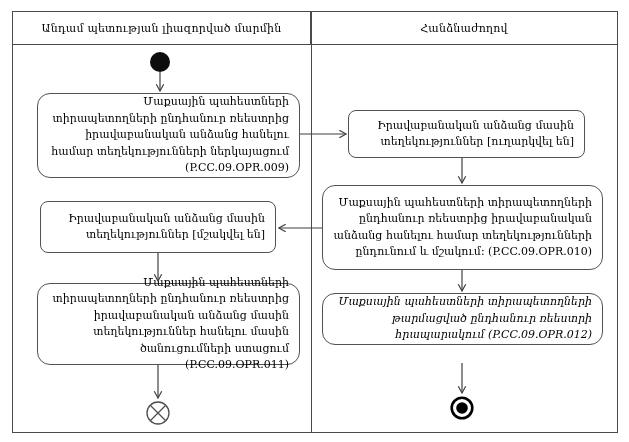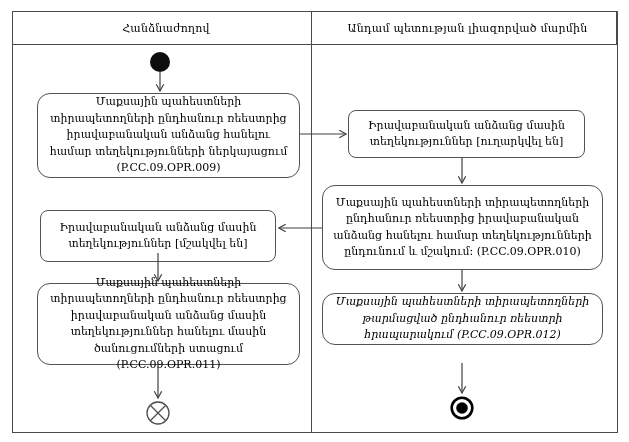--- a/index.html
+++ b/index.html
@@ -21,21 +21,21 @@
     font-size:11px;letter-spacing:0.2px;
   }
   .lane-header.lane1{width:298px;border-right:1px solid #4a4a4a;box-sizing:border-box;}
   .lane-header.lane2{flex:1;}
   .lane-divider{
     position:absolute;left:298px;top:0;bottom:0;width:1px;background:#4a4a4a;
   }
   .node{
     position:absolute;background:#fff;border:1px solid #525252;
     display:flex;align-items:center;justify-content:center;
-    text-align:center;font-size:11px;line-height:1.5;
+    text-align:right;font-size:11px;line-height:1.5;
     padding:3px 10px;box-sizing:border-box;z-index:2;
   }
   .activity{border-radius:13px;}
   .object-node{border-radius:8px;}
   .start-node{
     position:absolute;left:150px;top:52px;width:20px;height:20px;
     border-radius:50%;background:#0d0d0d;z-index:2;
   }
   .final-wrap{position:absolute;z-index:2;}
   svg.arrows{
@@ -43,35 +43,35 @@
     z-index:3;pointer-events:none;
   }
 </style>
 </head>
 <body>
 
 <div class="stage">
 
   <div class="frame">
     <div class="header-row">
+      <div class="lane-header lane1">Անդամ պետության լիազորված մարմին</div>
       <div class="lane-header lane2">Հանձնաժողով</div>
-      <div class="lane-header lane1">Անդամ պետության լիազորված մարմին</div>
     </div>
     <div class="lane-divider"></div>
   </div>
 
   <div class="start-node"></div>
 
   <div class="node activity" style="left:37px;top:93px;width:263px;height:85px;">Մաքսային պահեստների տիրապետողների ընդհանուր ռեեստրից իրավաբանական անձանց հանելու համար տեղեկությունների ներկայացում (P.CC.09.OPR.009)</div>
 
   <div class="node object-node" style="left:348px;top:110px;width:237px;height:48px;">Իրավաբանական անձանց մասին տեղեկություններ [ուղարկվել են]</div>
 
   <div class="node activity" style="left:322px;top:185px;width:281px;height:85px;">Մաքսային պահեստների տիրապետողների ընդհանուր ռեեստրից իրավաբանական անձանց հանելու համար տեղեկությունների ընդունում և մշակում: (P.CC.09.OPR.010)</div>
 
-  <div class="node object-node" style="left:40px;top:210px;width:236px;height:52px;">Իրավաբանական անձանց մասին տեղեկություններ [մշակվել են]</div>
+  <div class="node object-node" style="left:40px;top:201px;width:236px;height:52px;">Իրավաբանական անձանց մասին տեղեկություններ [մշակվել են]</div>
 
   <div class="node activity" style="left:37px;top:283px;width:263px;height:82px;">Մաքսային պահեստների տիրապետողների ընդհանուր ռեեստրից իրավաբանական անձանց մասին տեղեկություններ հանելու մասին ծանուցումների ստացում (P.CC.09.OPR.011)</div>
 
   <div class="node activity" style="left:322px;top:293px;width:281px;height:52px;font-style:italic;">Մաքսային պահեստների տիրապետողների թարմացված ընդհանուր ռեեստրի հրապարակում (P.CC.09.OPR.012)</div>
 
   <div class="final-wrap" style="left:145px;top:400px;width:26px;height:26px;">
     <svg width="26" height="26" viewBox="0 0 26 26">
       <circle cx="13" cy="13" r="11" fill="#ffffff" stroke="#4d4d4d" stroke-width="1.3"></circle>
       <line x1="5.5" y1="5.5" x2="20.5" y2="20.5" stroke="#4d4d4d" stroke-width="1.3"></line>
       <line x1="20.5" y1="5.5" x2="5.5" y2="20.5" stroke="#4d4d4d" stroke-width="1.3"></line>

